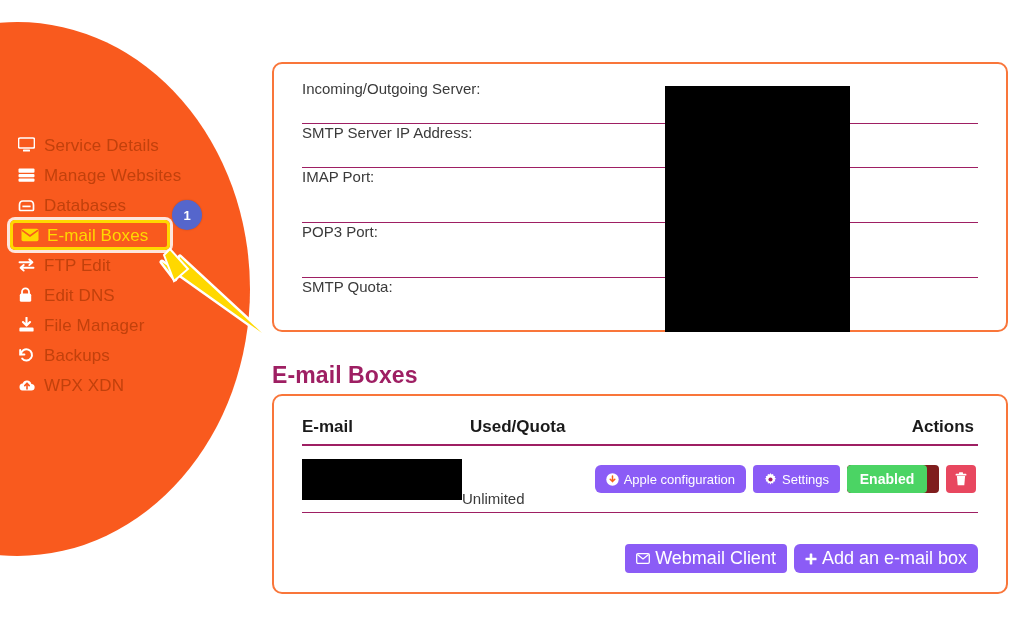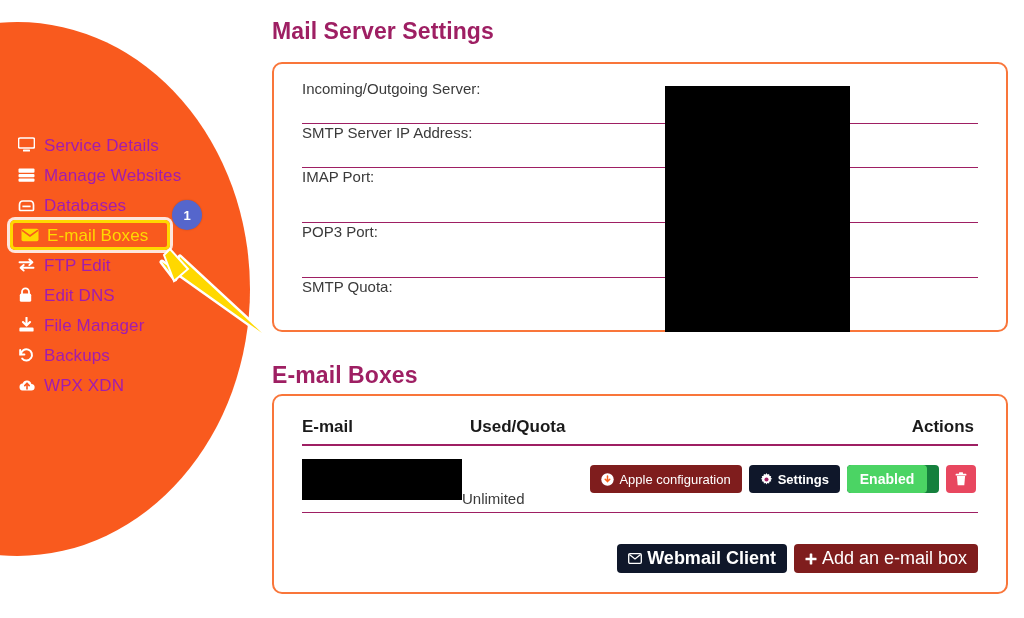--- a/index.html
+++ b/index.html
@@ -61,21 +61,21 @@
     width: 26px;
     min-width: 26px;
     display: flex;
     align-items: center;
     justify-content: flex-start;
     color: #ffffff;
   }
   .nav-icon svg { display: block; }
   .nav-label {
     font-size: 17px;
-    color: #a21caf;
+    color: #c2410c;
     letter-spacing: 0.1px;
     white-space: nowrap;
     line-height: 1;
   }
 
   
   .nav-item.highlight {
     position: relative;
     margin-left: 10px;
     padding-left: 8px;
@@ -237,30 +237,30 @@
     border: none;
     border-radius: 4px;
     color: #ffffff;
     font-size: 13px;
     font-family: "Liberation Sans", sans-serif;
     padding: 0 11px;
     height: 28px;
     cursor: pointer;
     white-space: nowrap;
   }
-  .btn-orange { background: #7f1d1d; }
-  .btn-plum   { background: #0f172a; font-weight: bold; }
+  .btn-orange { background: #8b5cf6; border-radius: 6px; }
+  .btn-plum   { background: #8b5cf6; }
   .btn-red    { background: #e8475f; padding: 0 9px; }
 
   .toggle {
     position: relative;
     width: 92px;
     height: 28px;
     border-radius: 4px;
-    background: #15803d;
+    background: #7f1d1d;
     overflow: hidden;
     cursor: pointer;
   }
   .toggle-on {
     position: absolute;
     left: 0; top: 0;
     width: 80px;
     height: 28px;
     background: #4bd464;
     border-radius: 4px;
@@ -391,21 +391,20 @@
     <path d="M112 98 L30 22 L25 44 L12 27 Z"></path>
   </g>
   <g fill="#ffd800">
     <path d="M112 98 L30 22 L25 44 L12 27 Z"></path>
   </g>
   <path d="M14 20 L20 14 L38 34 L24 46 Z" fill="#ffd800" stroke="#ffffff" stroke-width="2"></path>
 </svg>
 
 <main id="main">
 
-  <h1 class="section-title" id="mail-server-title">Mail Server Settings</h1>
 
   <section class="panel" id="mail-server-panel">
     <div class="settings-rows">
 
       <div class="settings-row">
         <span class="settings-label">Incoming/Outgoing Server:</span>
       </div>
       <div class="settings-row">
         <span class="settings-label">SMTP Server IP Address:</span>
       </div>

